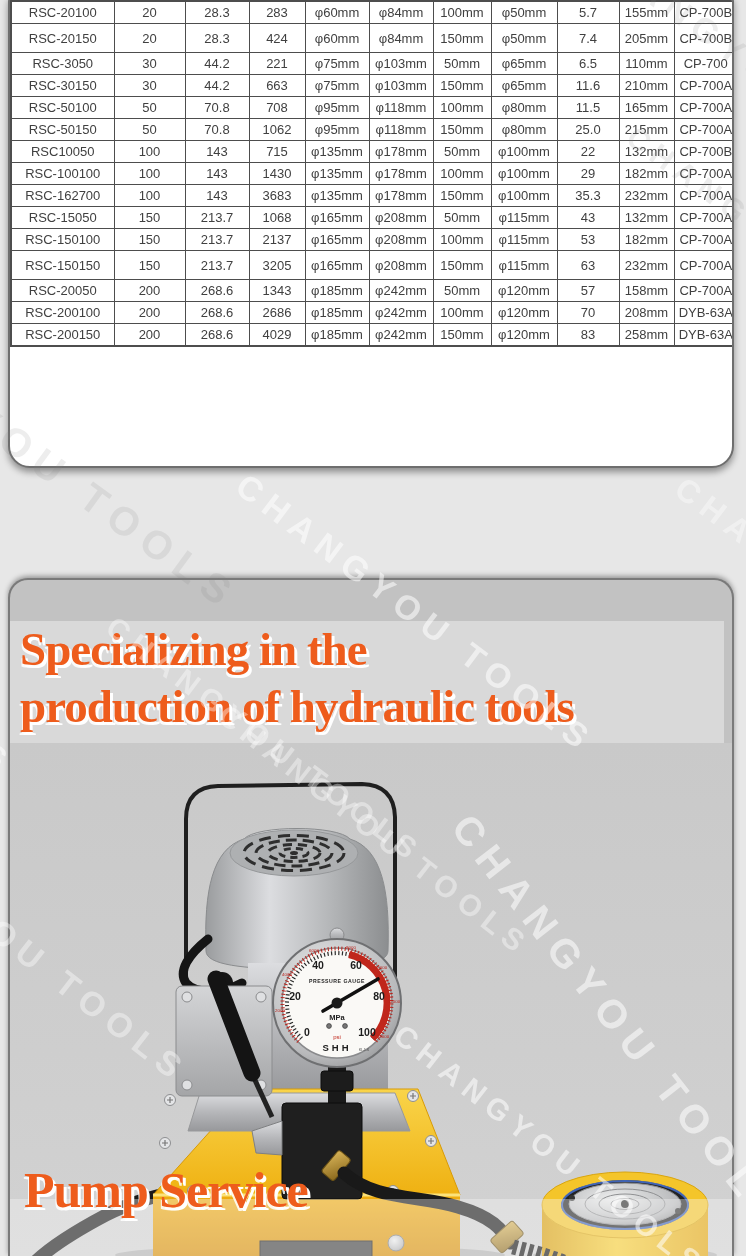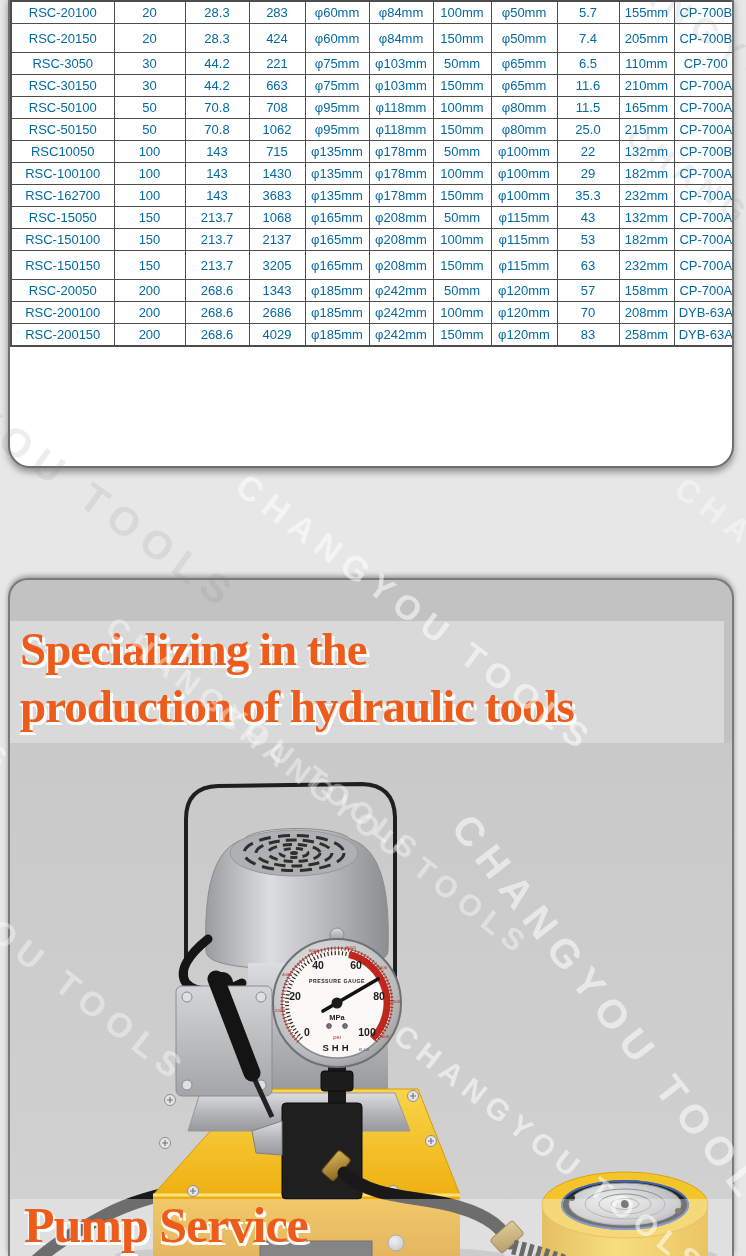--- a/index.html
+++ b/index.html
@@ -14,21 +14,21 @@
     background:#ffffff;
     border:2px solid #6e6e6e;
     border-radius:10px 10px 22px 22px;
     box-shadow:0 4px 7px rgba(0,0,0,.40);
     box-sizing:border-box;
     overflow:hidden;
   }
   table.spec{
     border-collapse:collapse;table-layout:fixed;
     width:725px;margin:6px auto 4px auto;
-    font-size:13px;color:#0369a1;
+    font-size:13px;color:#404040;
     border:2px solid #4d4d4d;
     padding-left:7px;
   }
   table.spec td{
     border:1px solid #4d4d4d;
     text-align:center;vertical-align:middle;
     height:21px;padding:0 1px;
     overflow:hidden;white-space:nowrap;
   }
   table.spec tr.tall td{height:28px;}
@@ -57,21 +57,21 @@
   .photo{
     position:absolute;left:0;right:0;top:163px;bottom:0;
     background:linear-gradient(180deg,#c9c9c9 0%,#cecece 60%,#d2d2d2 100%);
   }
   .photo svg{position:absolute;left:0;top:0;}
   .service-band{
     position:absolute;left:0;right:0;top:619px;height:59px;
     background:rgba(248,248,248,.38);
   }
   .service-caption{
-    position:absolute;left:14px;top:616px;
+    position:absolute;left:14px;top:581px;
     font-family:"Liberation Serif",serif;font-weight:bold;
     font-size:50px;letter-spacing:-1px;
     color:#ee5c1c;
     text-shadow:3px 3px 0 #ffffff,-1px 3px 0 rgba(255,255,255,.85);
     white-space:nowrap;
   }
   
   .wm-layer{position:absolute;inset:0;pointer-events:none;z-index:40;}
   .wm{
     position:absolute;transform-origin:0 0;

